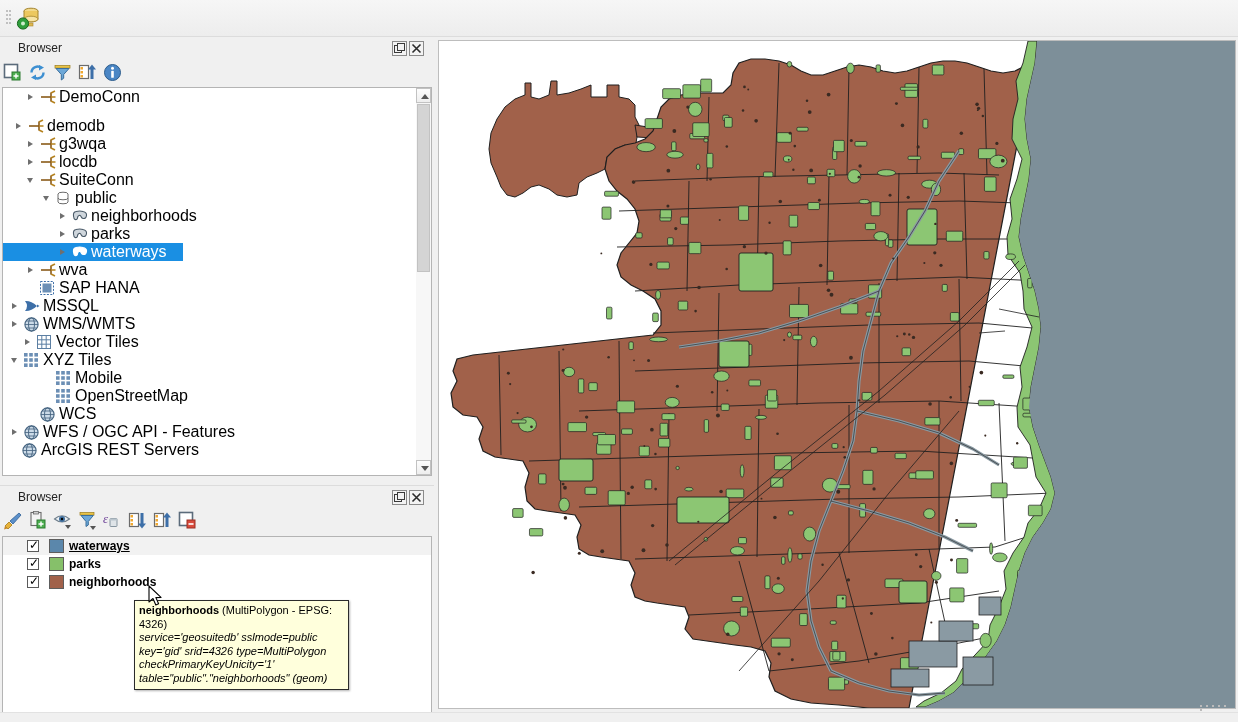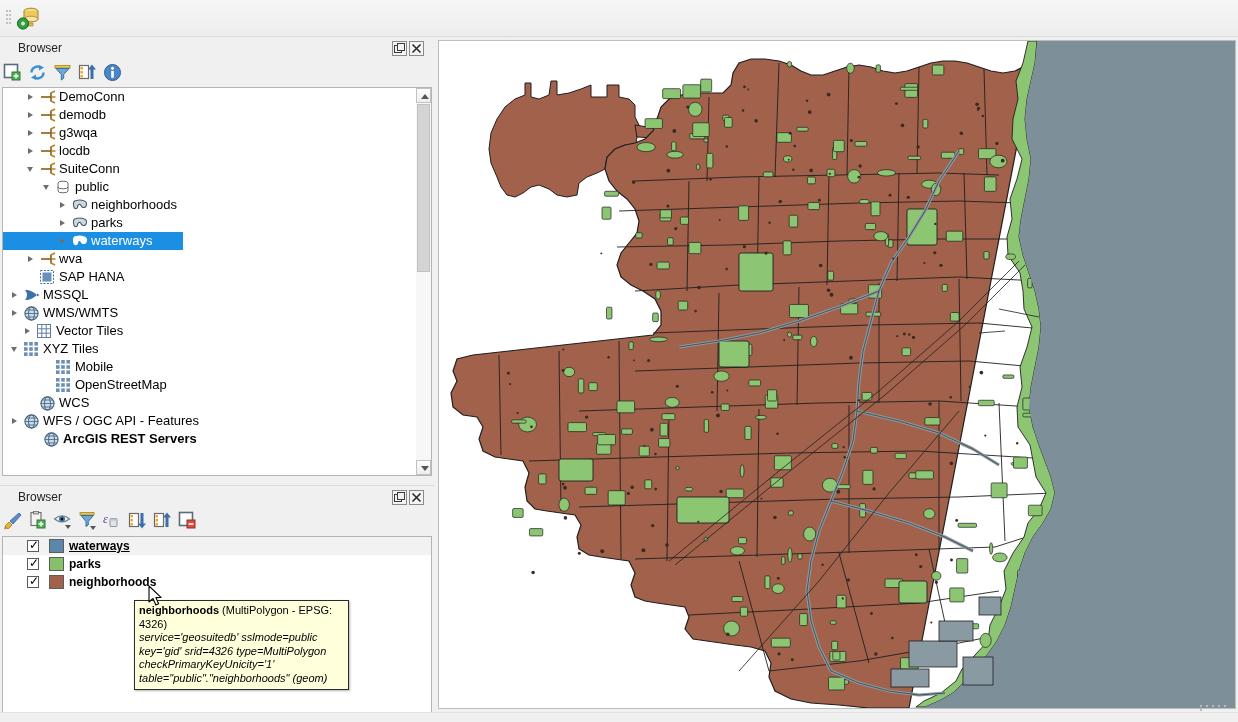--- a/index.html
+++ b/index.html
@@ -83,21 +83,21 @@
     left: 4px; top: 7px;
     border-left: 3.5px solid transparent; border-right: 3.5px solid transparent;
     border-top: 5px solid #6f6f6f; border-bottom: none;
   }
   .tree-row .twisty.none::after { display: none; }
   .tree-row .ico {
     display: inline-block; width: 20px; height: 18px; vertical-align: top;
     position: relative;
   }
   .tree-row .ico svg { position: absolute; left: 1px; top: 2px; }
-  .tree-row .lbl { display: inline-block; vertical-align: top; font-size: 13px; }
+  .tree-row .lbl { display: inline-block; vertical-align: top; font-size: 16px; }
 
   
   #browser-scroll {
     position: absolute; right: 2px; top: 49px; width: 16px; height: 389px;
     background: #f7f7f7; border: 1px solid #b4b4b4; border-left: none;
   }
   .sb-arrow {
     position: absolute; left: 0; width: 15px; height: 15px;
     background: linear-gradient(#fdfdfd,#eeeeee); border: 1px solid #c2c2c2;
     cursor: default;
@@ -270,21 +270,21 @@
         </svg>
       </div>
     </div>
 
     <div id="browser-tree">
         <div class="tree-row" style="padding-left: 20px;"><span class="twisty "></span><span class="ico"><svg width="16" height="14" viewBox="0 0 16 14">
               <path d="M1 7 H11" stroke="#8a5a18" stroke-width="1.6"></path>
               <path d="M11 2.5 L11 11.5" stroke="#8a5a18" stroke-width="1.6"></path>
               <path d="M11 3 L15 1 M11 7 L15.5 7 M11 11 L15 13" stroke="#b5821f" stroke-width="1.6" fill="none"></path>
             </svg></span><span class="lbl">DemoConn</span></div>
-        <div class="tree-row" style="padding-left: 20px;"><span class="twisty "></span><span class="ico"><svg width="16" height="14" viewBox="0 0 16 14">
+        <div class="tree-row" style="padding-left: 8px; margin-top: 11px;"><span class="twisty "></span><span class="ico"><svg width="16" height="14" viewBox="0 0 16 14">
               <path d="M1 7 H11" stroke="#8a5a18" stroke-width="1.6"></path>
               <path d="M11 2.5 L11 11.5" stroke="#8a5a18" stroke-width="1.6"></path>
               <path d="M11 3 L15 1 M11 7 L15.5 7 M11 11 L15 13" stroke="#b5821f" stroke-width="1.6" fill="none"></path>
             </svg></span><span class="lbl">demodb</span></div>
         <div class="tree-row" style="padding-left: 20px;"><span class="twisty "></span><span class="ico"><svg width="16" height="14" viewBox="0 0 16 14">
               <path d="M1 7 H11" stroke="#8a5a18" stroke-width="1.6"></path>
               <path d="M11 2.5 L11 11.5" stroke="#8a5a18" stroke-width="1.6"></path>
               <path d="M11 3 L15 1 M11 7 L15.5 7 M11 11 L15 13" stroke="#b5821f" stroke-width="1.6" fill="none"></path>
             </svg></span><span class="lbl">g3wqa</span></div>
         <div class="tree-row" style="padding-left: 20px;"><span class="twisty "></span><span class="ico"><svg width="16" height="14" viewBox="0 0 16 14">
@@ -369,21 +369,21 @@
         <div class="tree-row" style="padding-left: 20px;"><span class="twisty none"></span><span class="ico"><svg width="15" height="15" viewBox="0 0 15 15">
               <circle cx="7.5" cy="7.5" r="6.6" fill="#ccdbe8" stroke="#42617e" stroke-width="1.1"></circle>
               <ellipse cx="7.5" cy="7.5" rx="3" ry="6.6" fill="none" stroke="#42617e" stroke-width="0.9"></ellipse>
               <path d="M1 7.5 H14 M2.1 4 H12.9 M2.1 11 H12.9" stroke="#42617e" stroke-width="0.8" fill="none"></path>
             </svg></span><span class="lbl">WCS</span></div>
         <div class="tree-row" style="padding-left: 4px;"><span class="twisty "></span><span class="ico"><svg width="15" height="15" viewBox="0 0 15 15">
               <circle cx="7.5" cy="7.5" r="6.6" fill="#ccdbe8" stroke="#42617e" stroke-width="1.1"></circle>
               <ellipse cx="7.5" cy="7.5" rx="3" ry="6.6" fill="none" stroke="#42617e" stroke-width="0.9"></ellipse>
               <path d="M1 7.5 H14 M2.1 4 H12.9 M2.1 11 H12.9" stroke="#42617e" stroke-width="0.8" fill="none"></path>
             </svg></span><span class="lbl">WFS / OGC API - Features</span></div>
-        <div class="tree-row" style="padding-left: 24px; font-weight: bold;"><span class="twisty none"></span><span class="ico"><svg width="15" height="15" viewBox="0 0 15 15">
+        <div class="tree-row" style="padding-left: 2px;"><span class="twisty none"></span><span class="ico"><svg width="15" height="15" viewBox="0 0 15 15">
               <circle cx="7.5" cy="7.5" r="6.6" fill="#ccdbe8" stroke="#42617e" stroke-width="1.1"></circle>
               <ellipse cx="7.5" cy="7.5" rx="3" ry="6.6" fill="none" stroke="#42617e" stroke-width="0.9"></ellipse>
               <path d="M1 7.5 H14 M2.1 4 H12.9 M2.1 11 H12.9" stroke="#42617e" stroke-width="0.8" fill="none"></path>
             </svg></span><span class="lbl">ArcGIS REST Servers</span></div>
       </div>
 
     <div id="browser-scroll">
       <div class="sb-arrow up"></div>
       <div id="sb-thumb"></div>
       <div class="sb-arrow down"></div>

